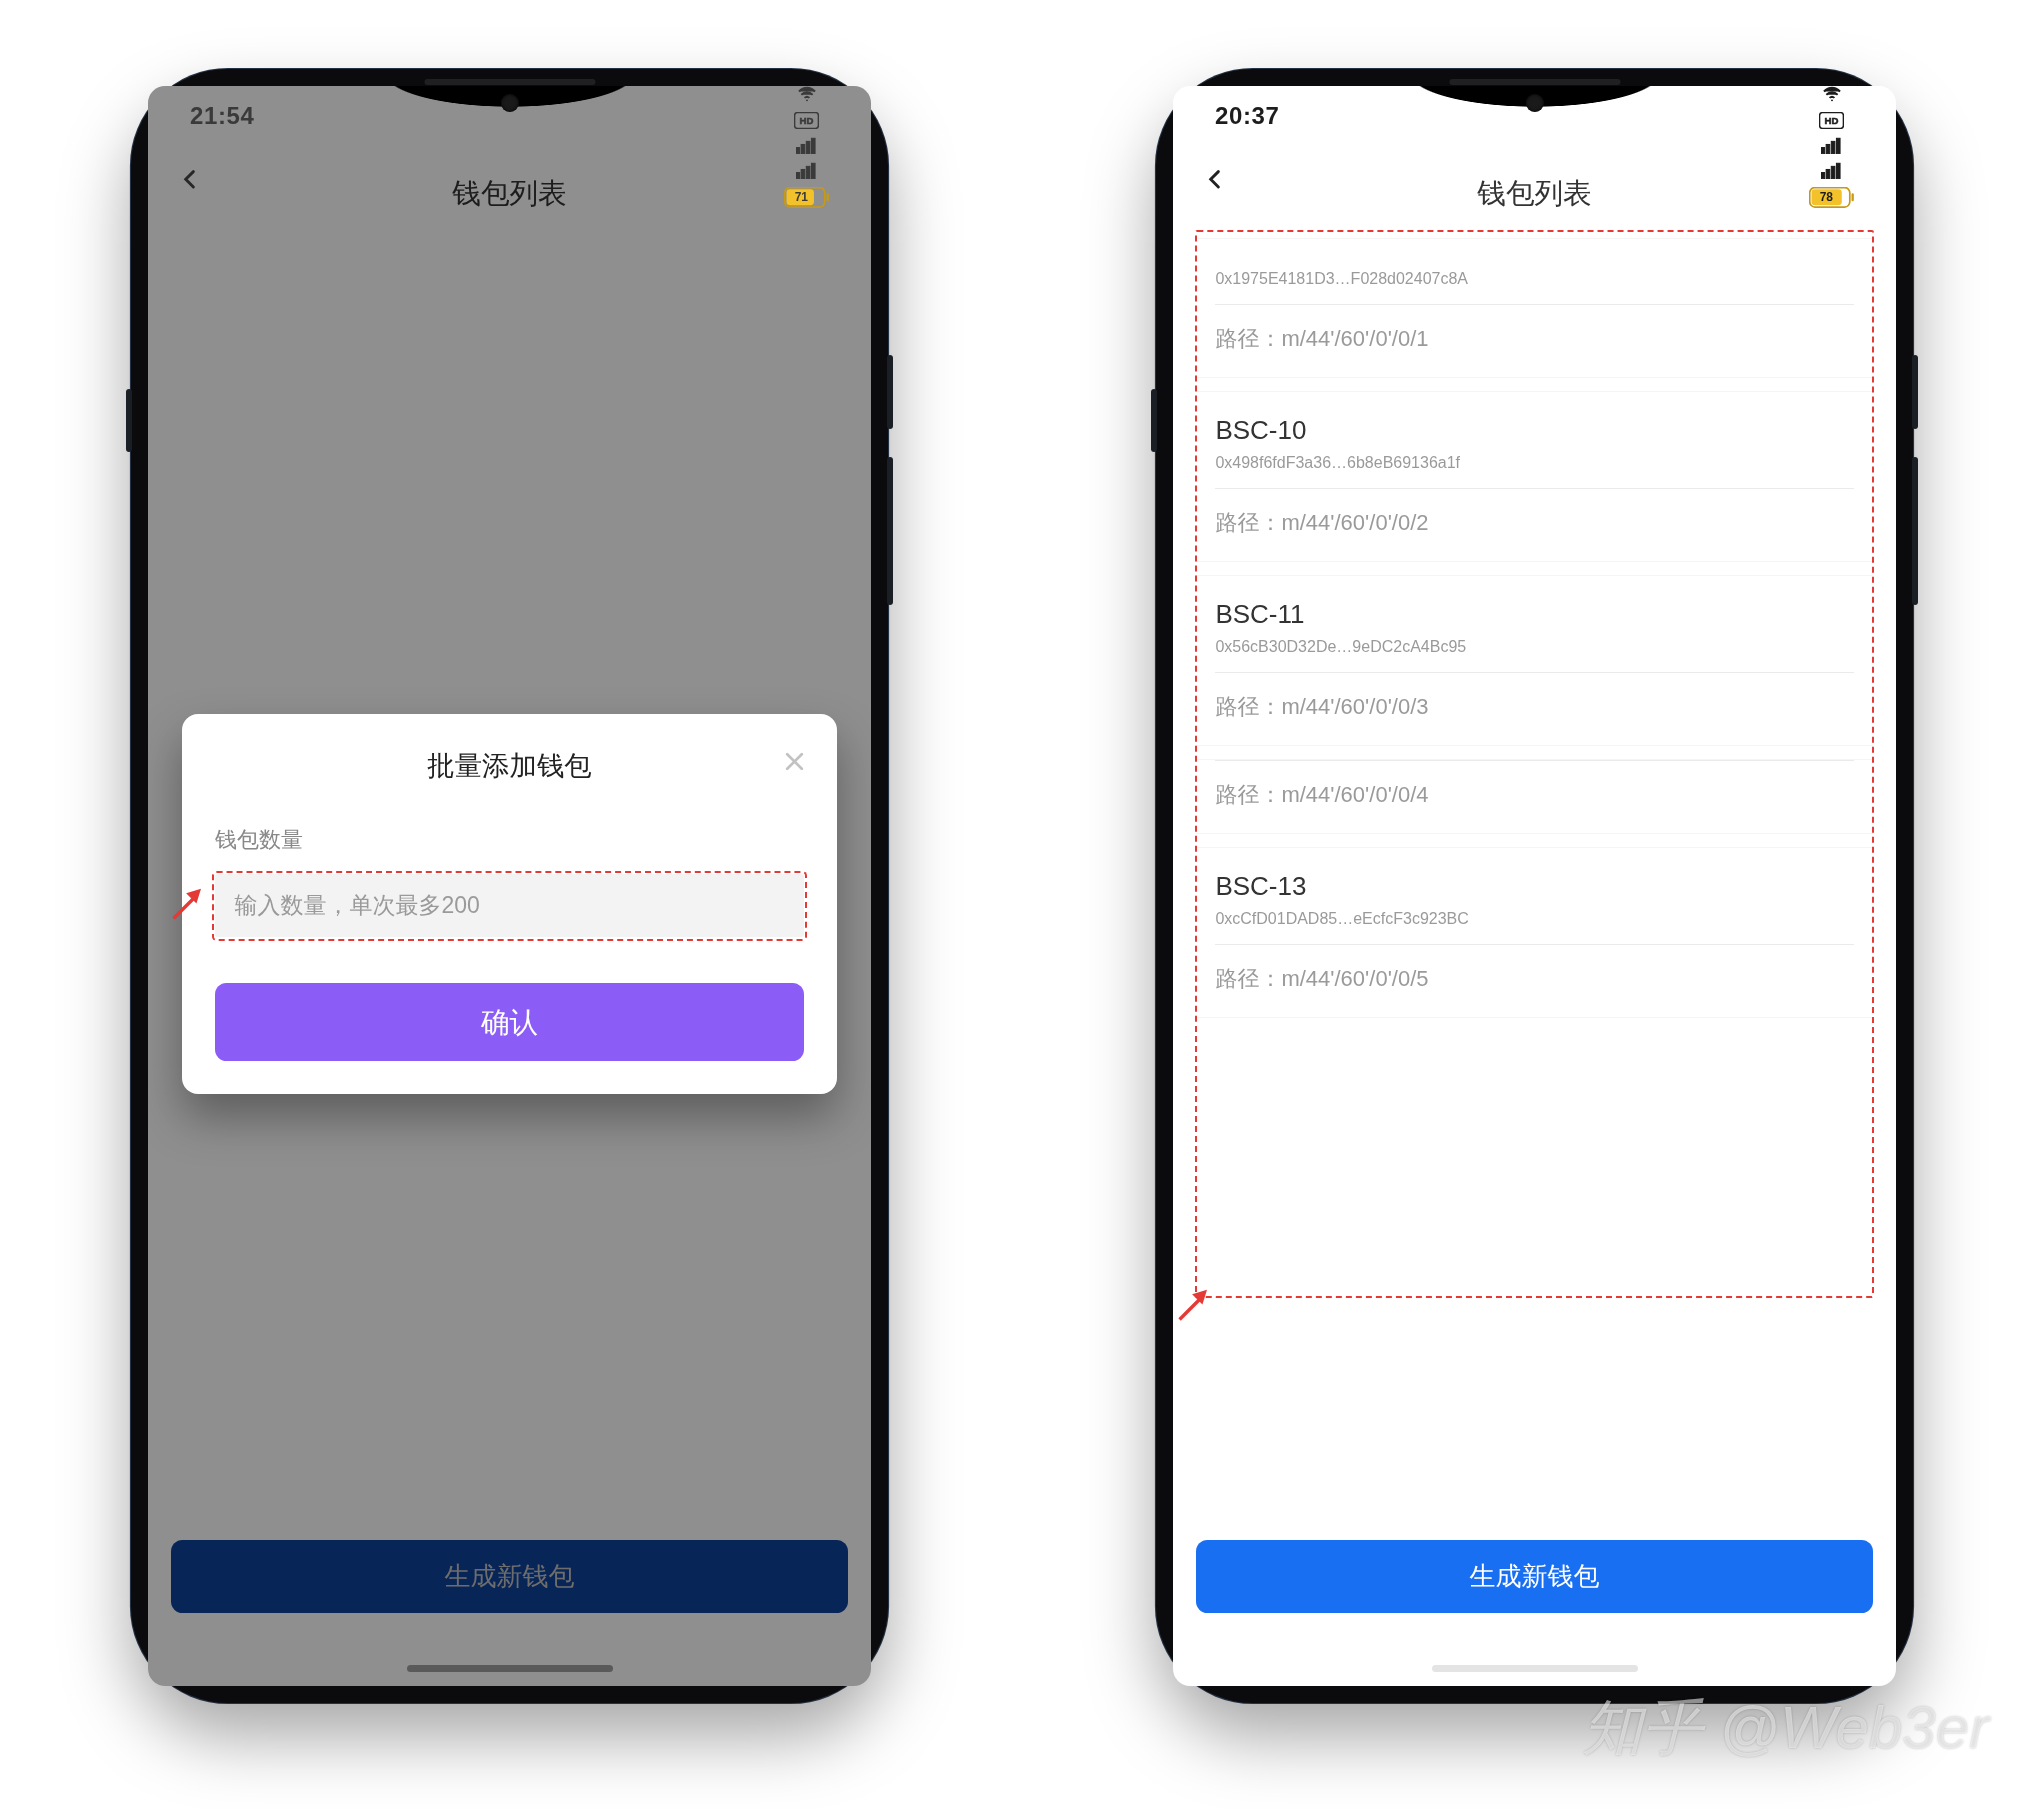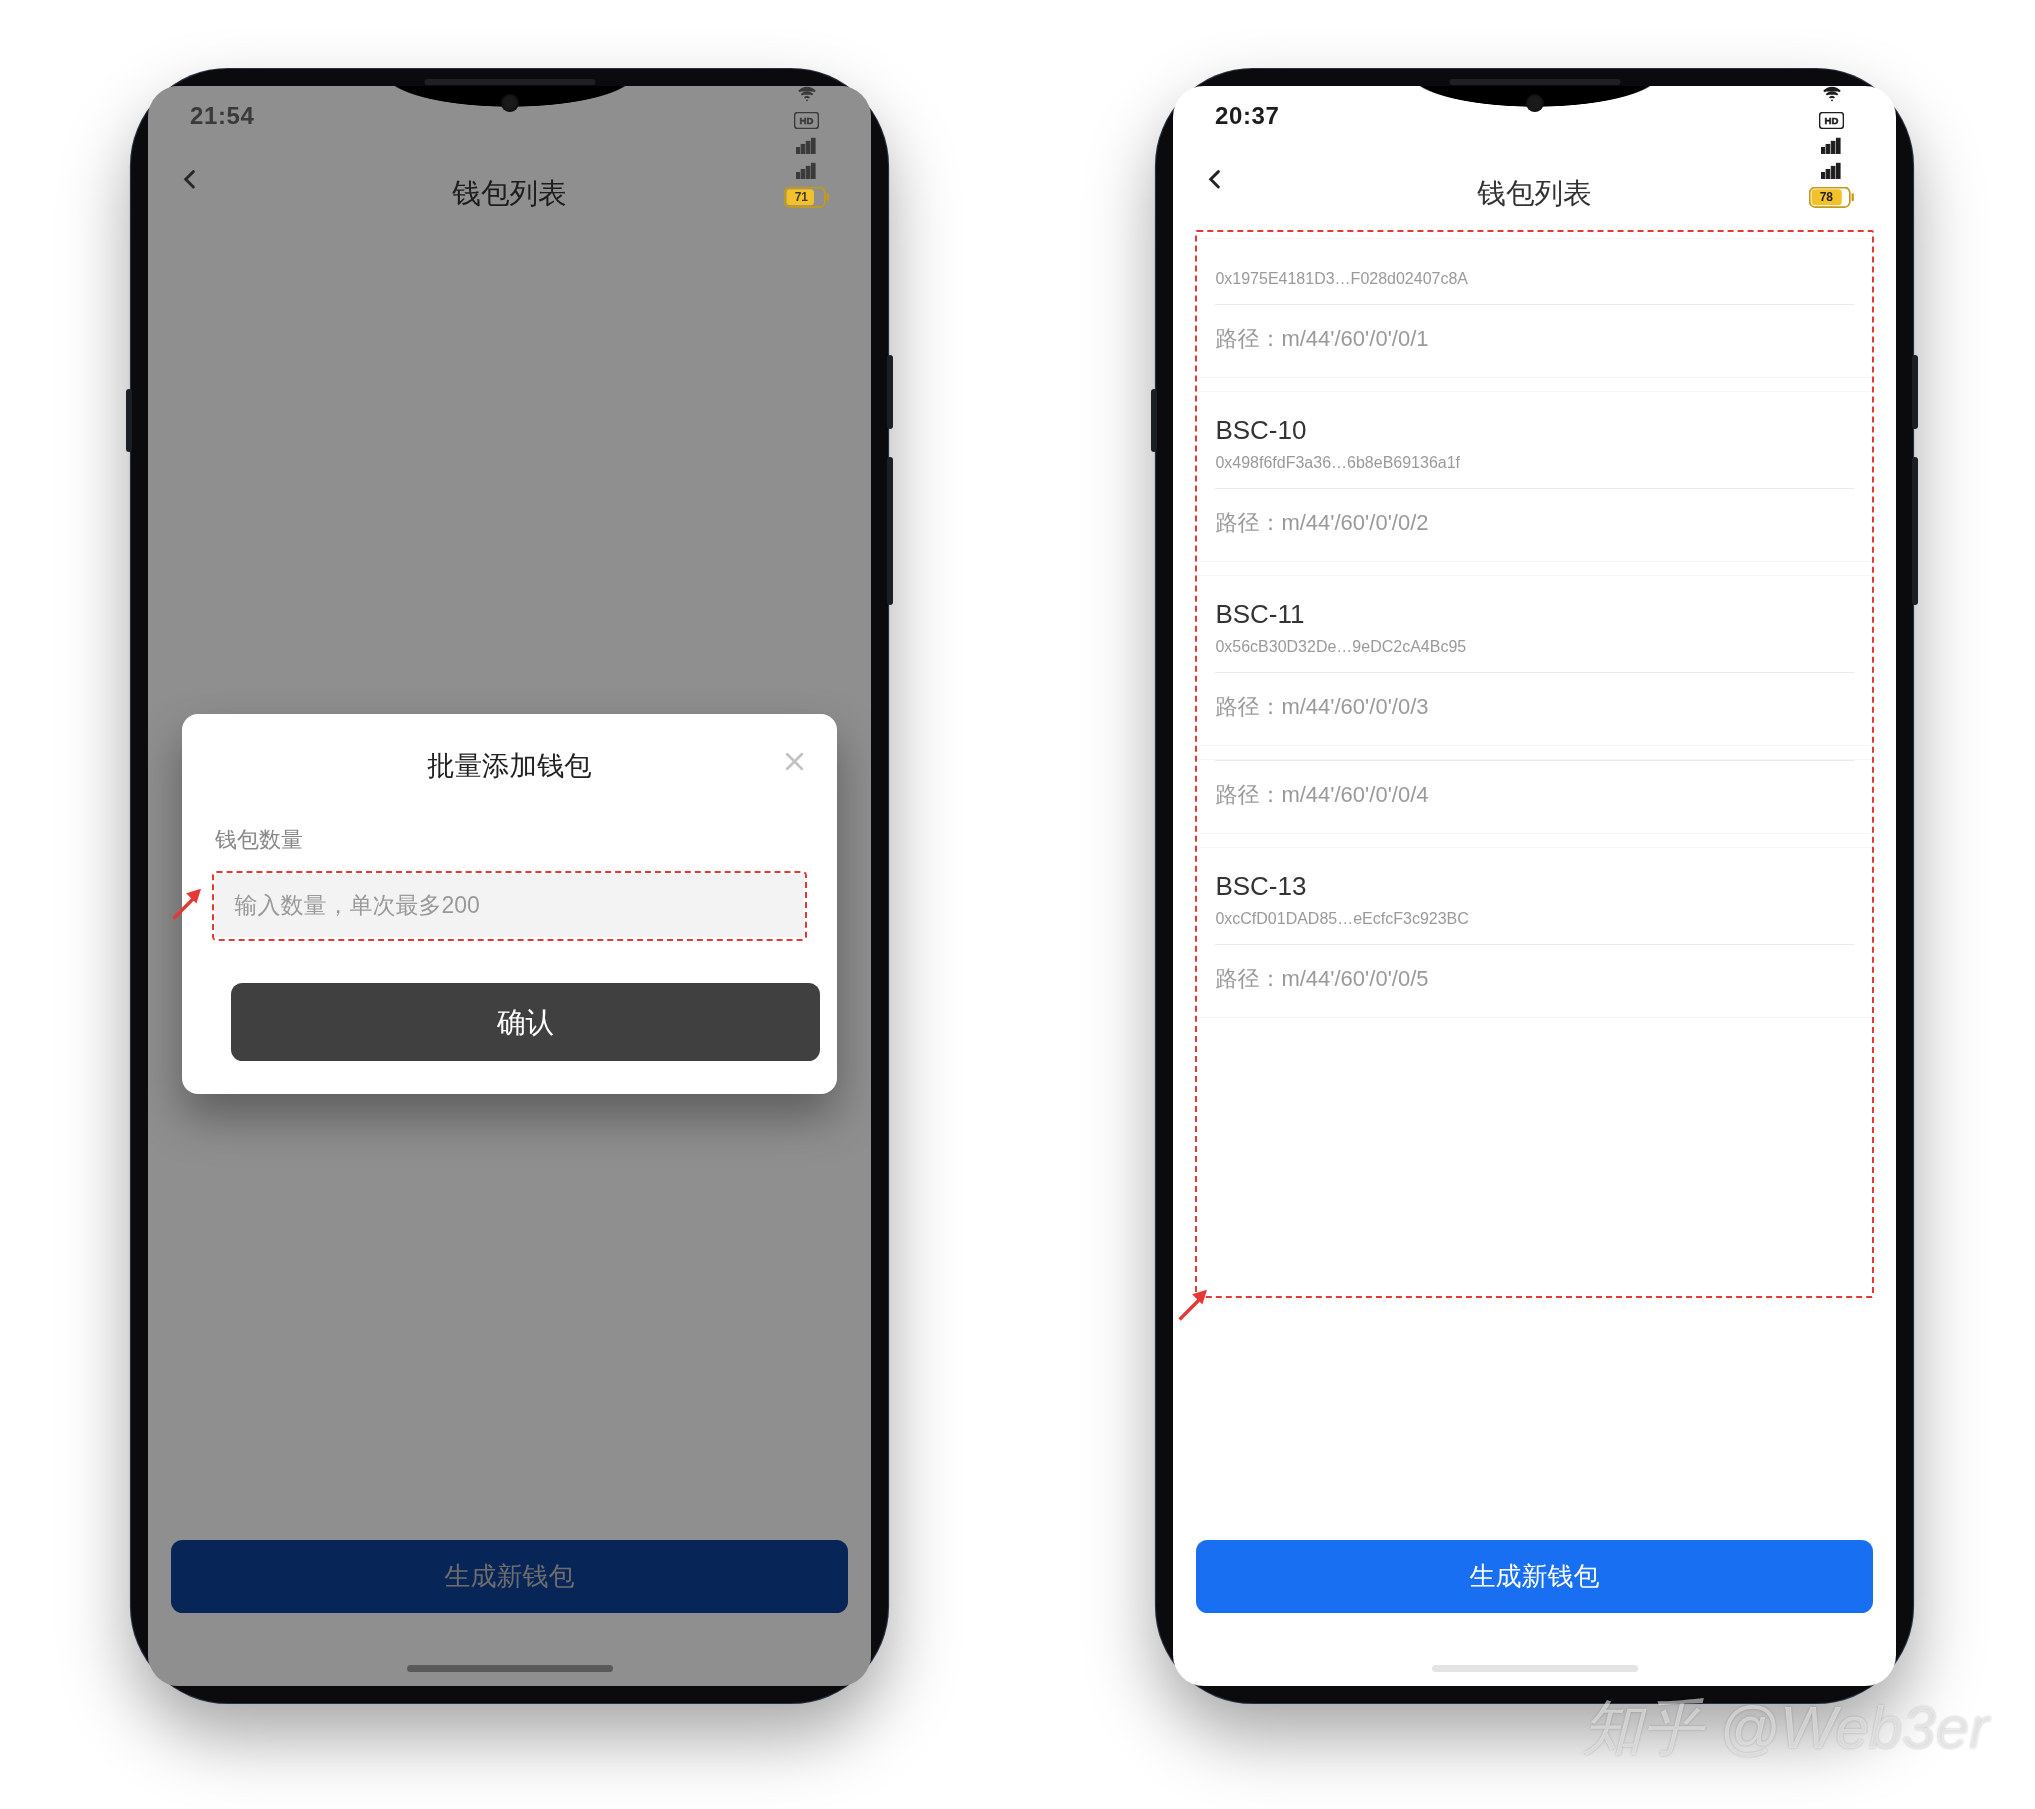--- a/index.html
+++ b/index.html
@@ -32,21 +32,21 @@
     background: #202023;
   }
   .phone .btn-hw { position:absolute; background:#1a1f26; border-radius:3.4px; }
   .phone .btn-hw.left1 { left:-4.6px; top:320px; width:5.7px; height:63px; }
   .phone .btn-hw.right1{ right:-4.6px; top:286px; width:5.7px; height:74px; }
   .phone .btn-hw.right2{ right:-4.6px; top:388px; width:5.7px; height:148px; }
 
   .screen {
     width: 100%; height: 100%;
     background: #ffffff;
-    border-radius: 31px;
+    border-radius: 17px;
     overflow: hidden;
     position: relative;
   }
   .notch {
     position: absolute;
     top: -12.6px; left: 50%; transform: translateX(-50%);
     width: 246px; height: 57px;
     background: radial-gradient(ellipse 126px 34px at 50% 0%, #000 98%, transparent 100%);
     z-index: 50;
     pointer-events:none;
@@ -131,22 +131,22 @@
   }
   .modal .m-input::placeholder { color:#9a9a9a; }
   .red-dash-input {
     position:absolute; inset:-3.4px;
     border:2.9px dashed #e53935; border-radius:4.6px;
     pointer-events:none;
   }
   .modal .confirm-btn {
     width:100%; height:78px; margin-top:46px;
     border:none; border-radius:11.4px;
-    background:#404040; color:#ffffff; font-size:28.6px;
-    display:flex; align-items:center; justify-content:center;margin-left:16px;
+    background:#8b5cf6; color:#ffffff; font-size:28.6px;
+    display:flex; align-items:center; justify-content:center;
   }
 
   .red-arrow { position:absolute; z-index:70; }
   .red-arrow svg polygon { fill:#e53935; }
   .red-arrow svg line { stroke:#e53935; stroke-width:6; }
 
   
   .phone-2 .content {
     position:absolute; top:148px; left:23px; right:23px; bottom:171px;
     overflow:hidden;

